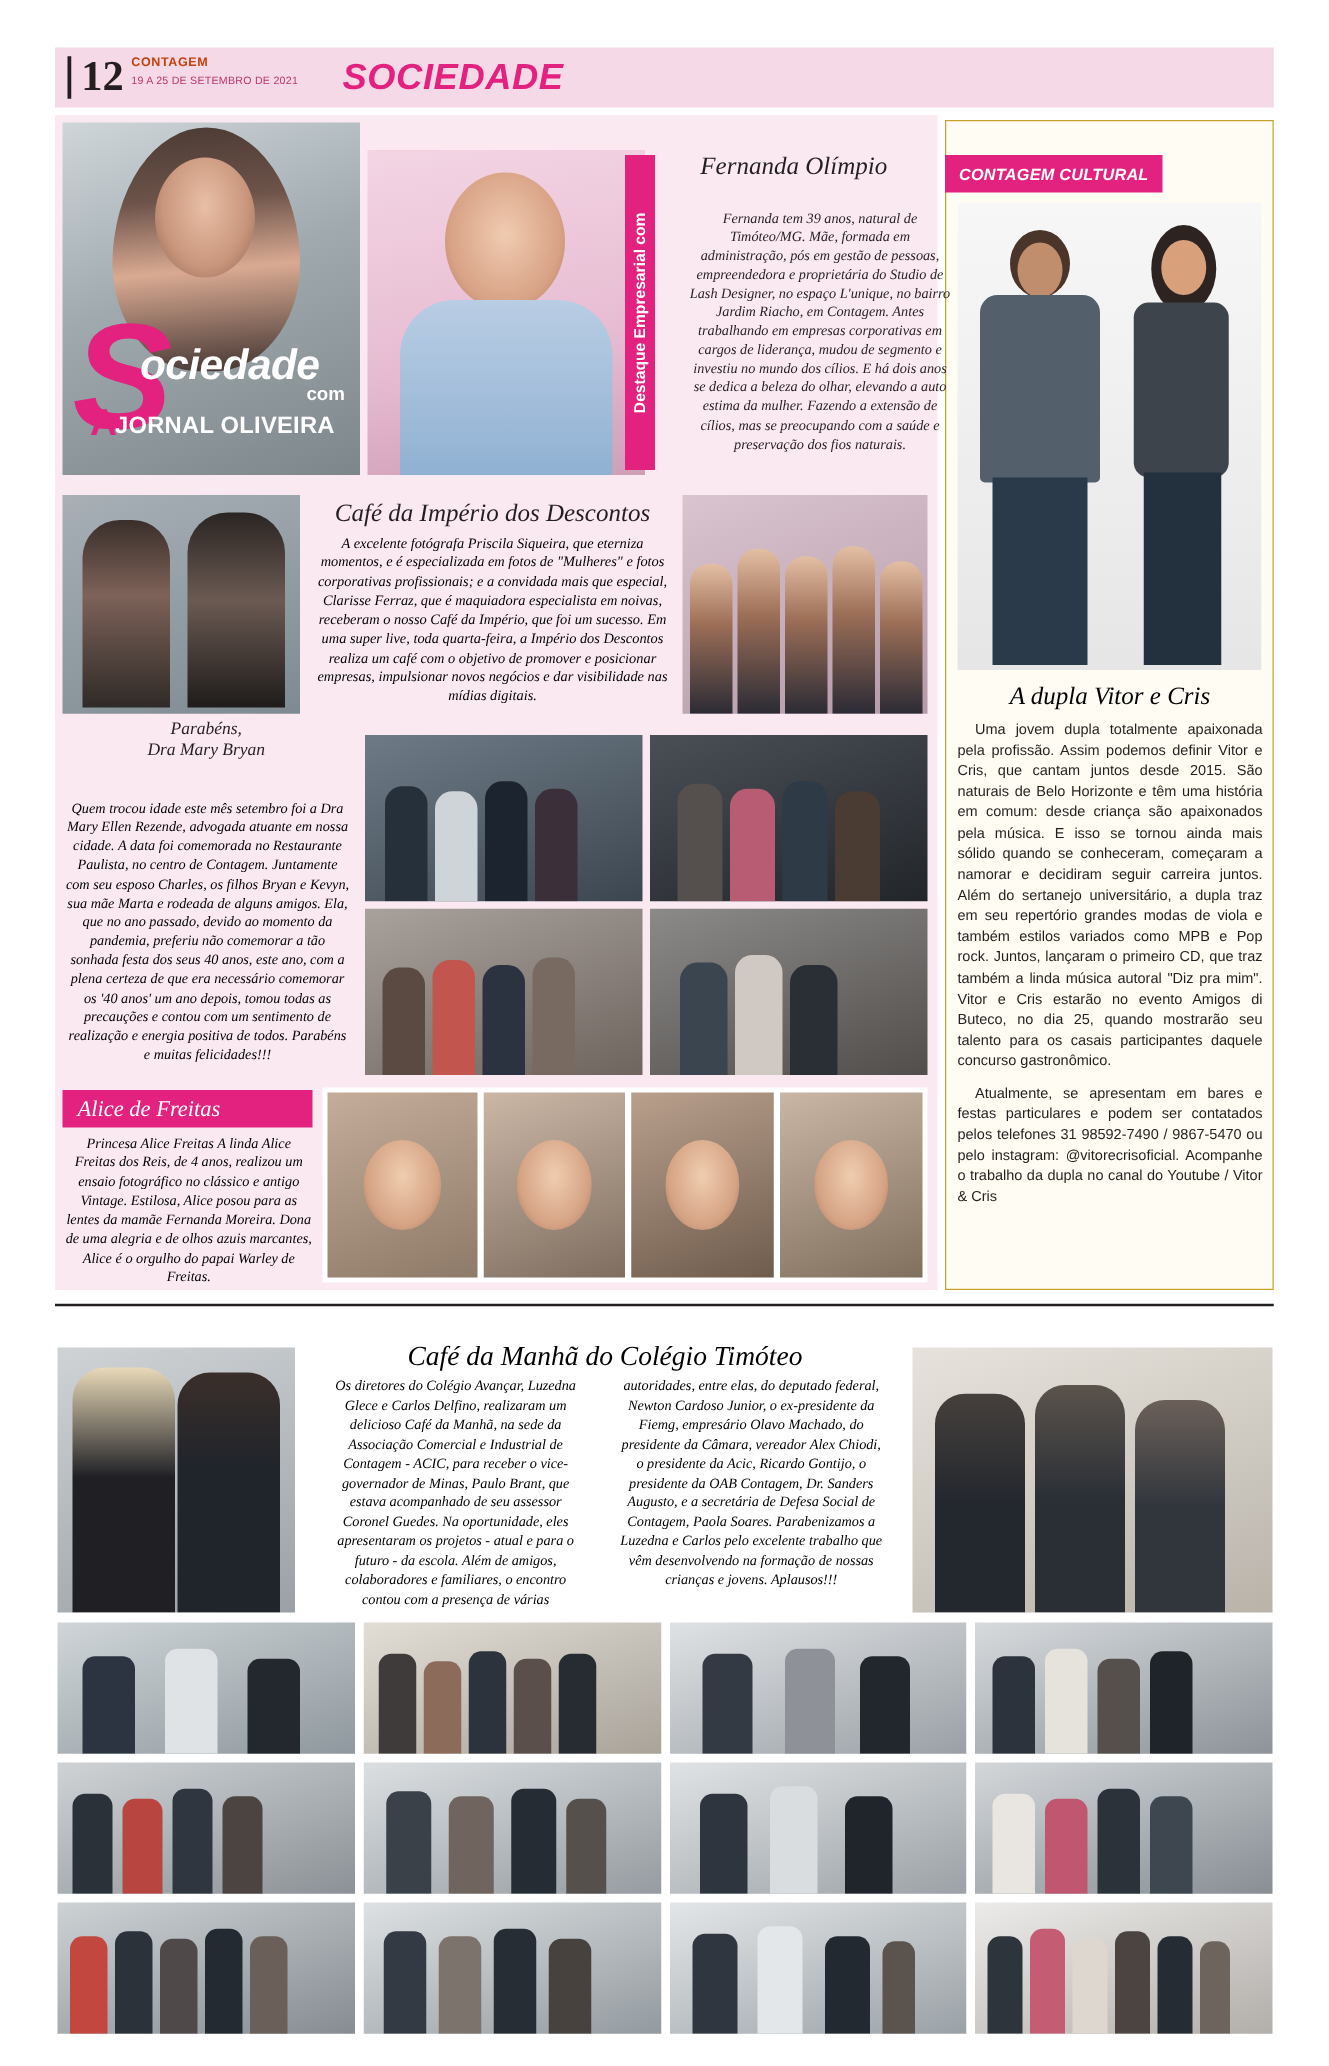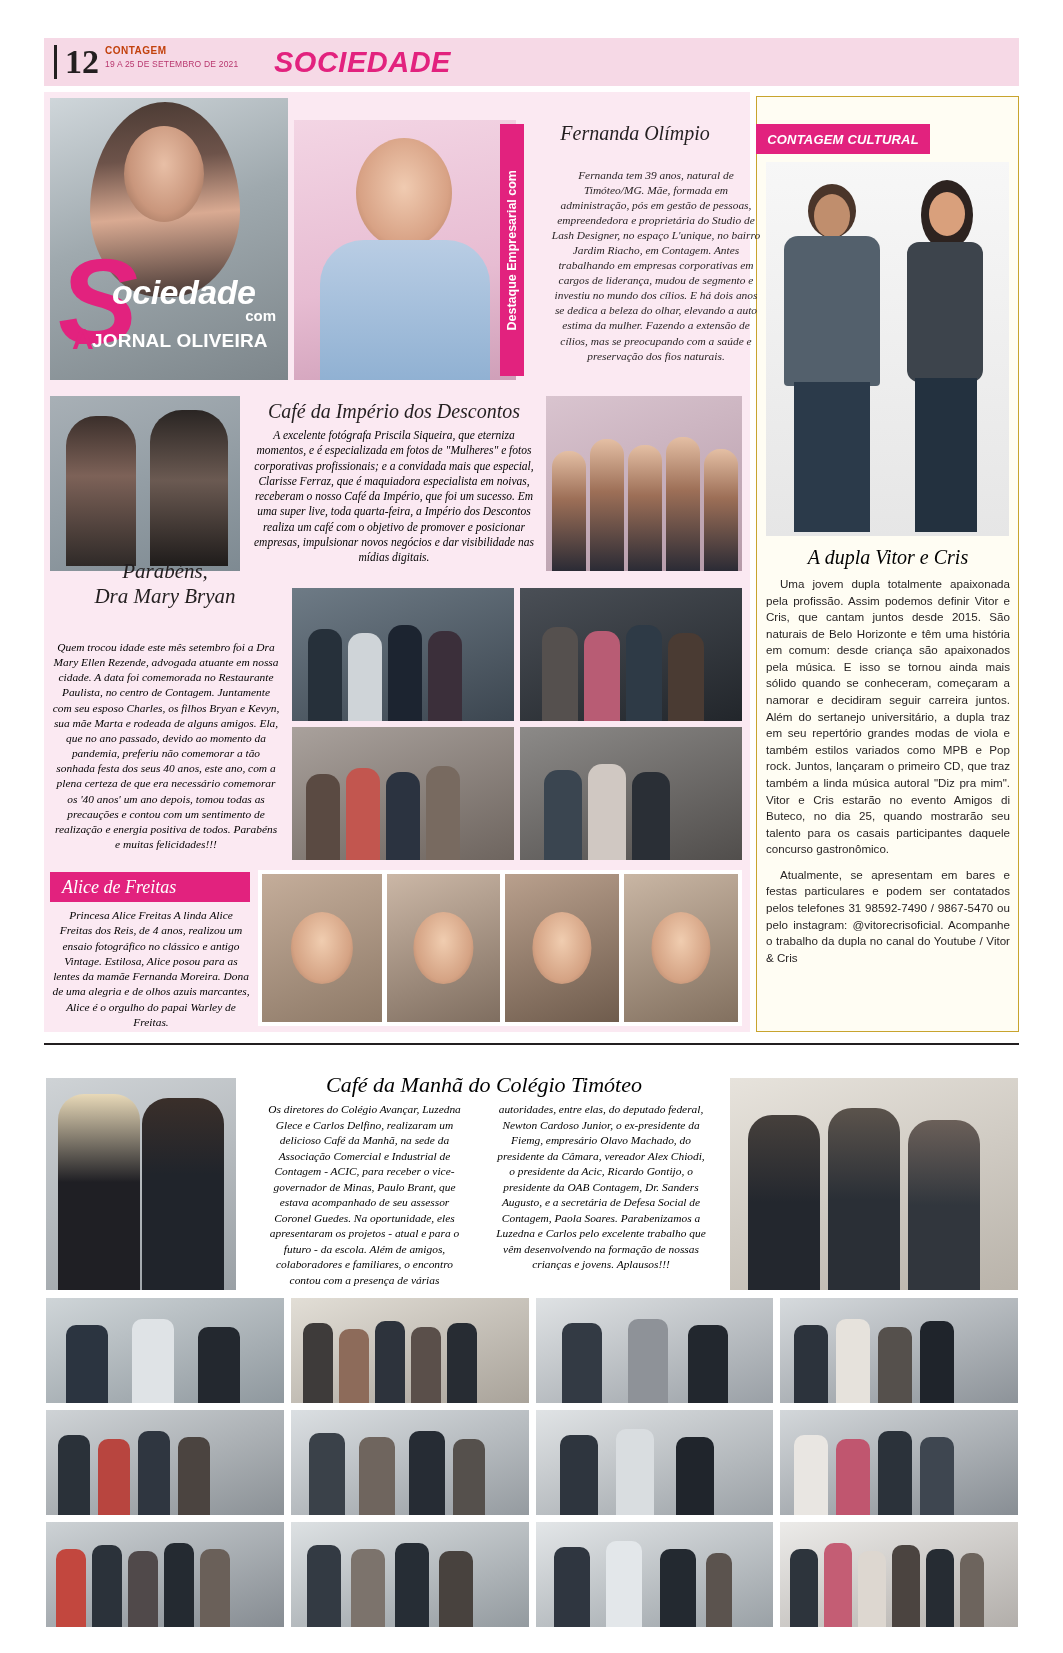--- a/index.html
+++ b/index.html
@@ -298,26 +298,26 @@
     width: 292px;
     font-style: italic;
     font-size: 11.5px;
     line-height: 1.33;
     text-align: center;
   }
 
   
   .parabens-title {
     position: absolute;
-    left: 50px; top: 559px;
+    left: 50px; top: 576px;
     width: 230px;
     text-align: center;
     font-family: "Liberation Serif", serif;
     font-style: italic;
-    font-size: 21px;
+    font-size: 14px;
     line-height: 1.18;
     color: #231f20;
   }
   .parabens-body {
     position: absolute;
     left: 52px; top: 640px;
     width: 228px;
     font-style: italic;
     font-size: 11.4px;
     line-height: 1.33;

